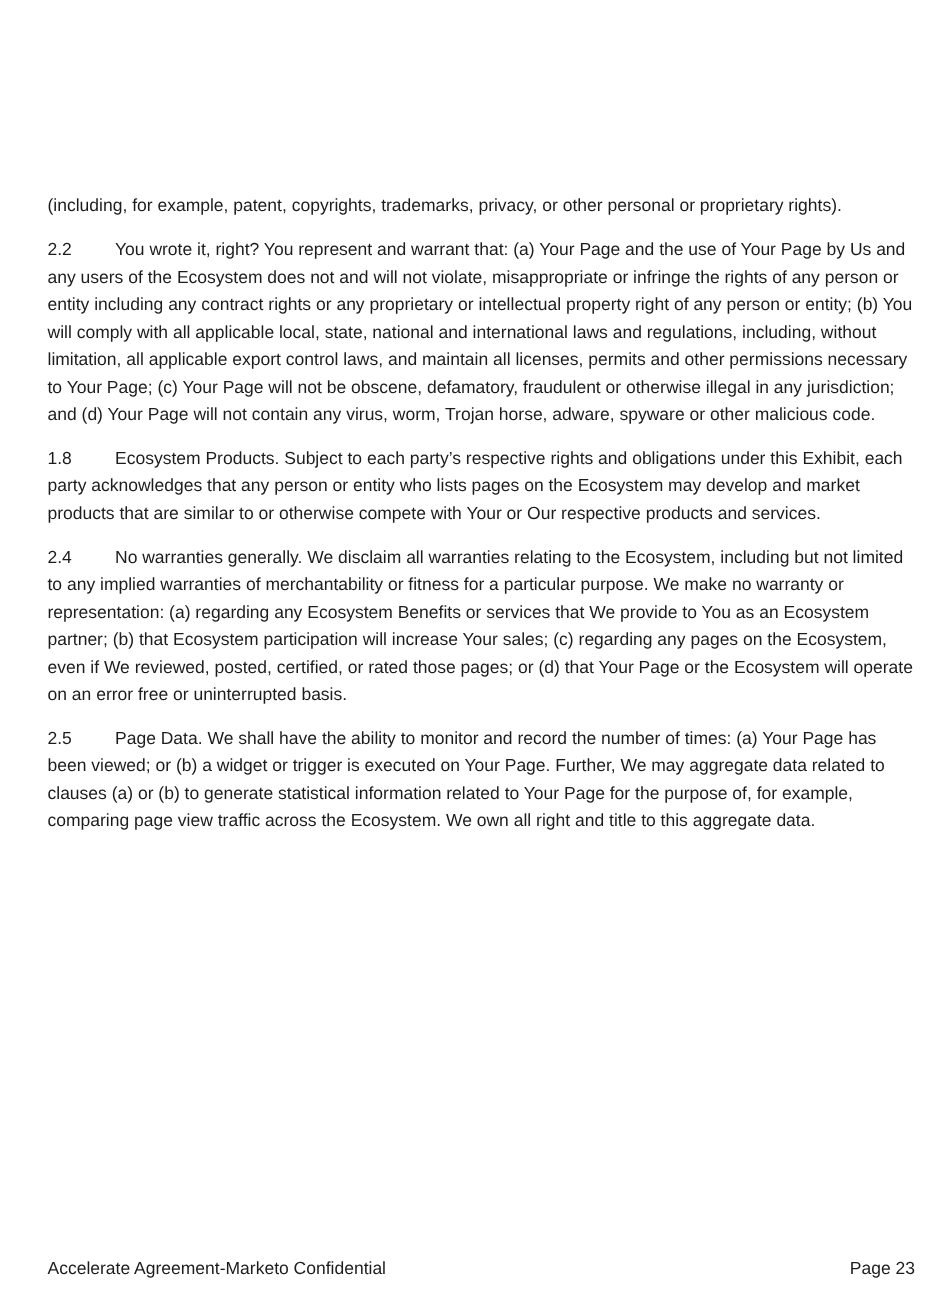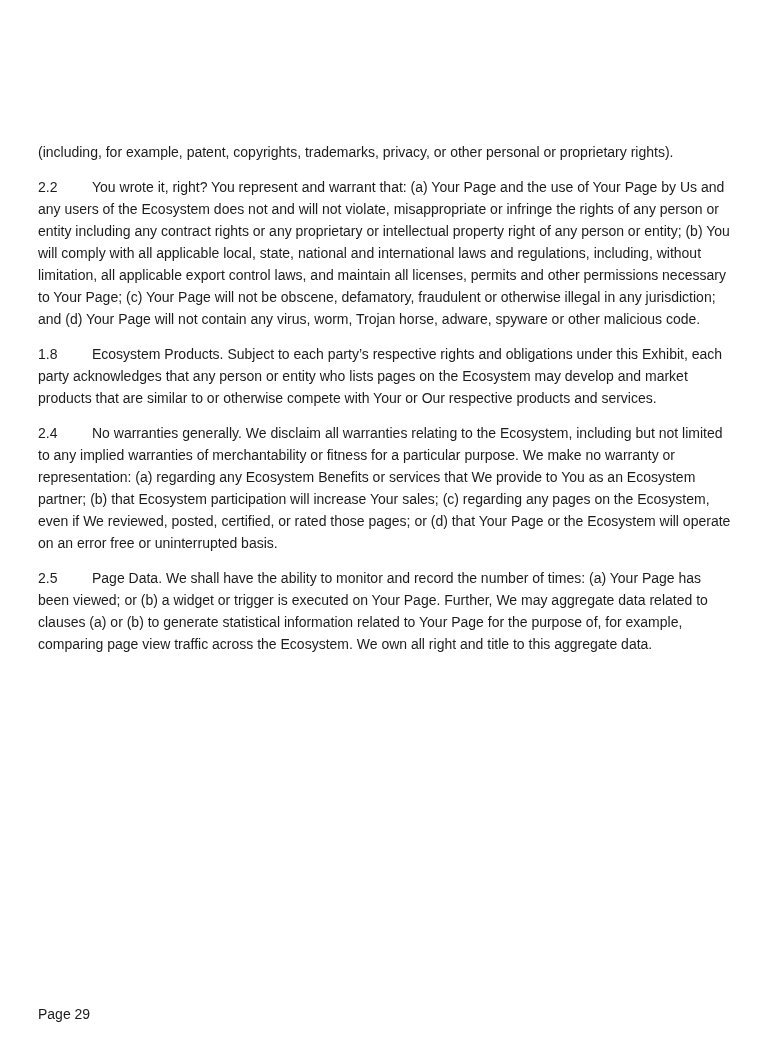--- a/index.html
+++ b/index.html
@@ -15,21 +15,21 @@
     font-family: "Liberation Sans", sans-serif;
     color: #1c1c1c;
   }
   .content {
     position: absolute;
     left: 38px;
     right: 27px;
     top: 141px;
   }
   .para {
-    margin: 0 0 13px 0;
+    margin: 12px 0 13px 0;
     font-size: 14px;
     line-height: 22px;
     text-align: left;
   }
   .num {
     display: inline-block;
     width: 54px;
   }
   .heading {
     text-underline-offset: 2px;
@@ -56,14 +56,15 @@
 
   <p class="para"><span class="num">1.8</span><span class="heading">Ecosystem Products</span><span>. Subject to each party’s respective rights and obligations under this Exhibit, each party acknowledges that any person or entity who lists pages on the Ecosystem may develop and market products that are similar to or otherwise compete with Your or Our respective products and services.</span></p>
 
   <p class="para"><span class="num">2.4</span><span class="heading">No warranties generally</span><span>. We disclaim all warranties relating to the Ecosystem, including but not limited to any implied warranties of merchantability or fitness for a particular purpose. We make no warranty or representation: (a) regarding any Ecosystem Benefits or services that We provide to You as an Ecosystem partner; (b) that Ecosystem participation will increase Your sales; (c) regarding any pages on the Ecosystem, even if We reviewed, posted, certified, or rated those pages; or (d) that Your Page or the Ecosystem will operate on an error free or uninterrupted basis.</span></p>
 
   <p class="para"><span class="num">2.5</span><span class="heading">Page Data</span><span>. We shall have the ability to monitor and record the number of times: (a) Your Page has been viewed; or (b) a widget or trigger is executed on Your Page. Further, We may aggregate data related to clauses (a) or (b) to generate statistical information related to Your Page for the purpose of, for example, comparing page view traffic across the Ecosystem. We own all right and title to this aggregate data.</span></p>
 
 </div>
 
 <div class="footer">
-  <span>Page 29</span>
+  <span>Accelerate Agreement-Marketo Confidential</span>
+  <span>Page 23</span>
 </div>
 
 </body></html>

